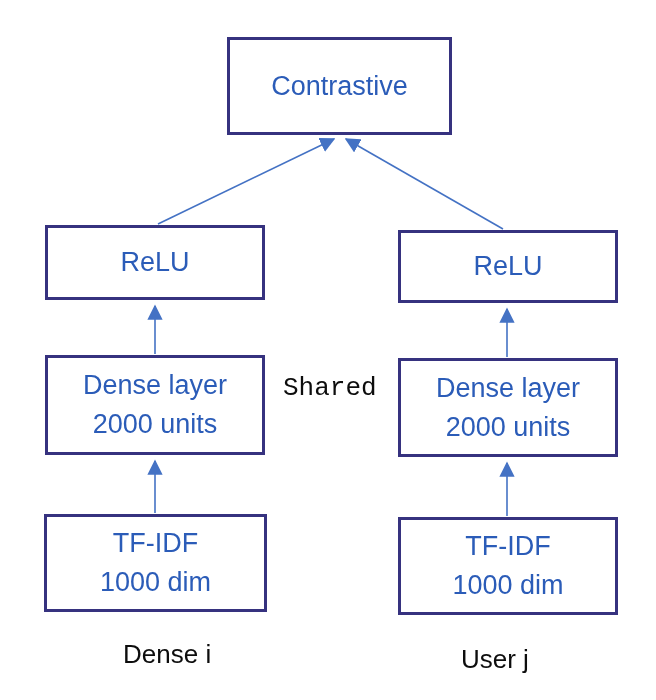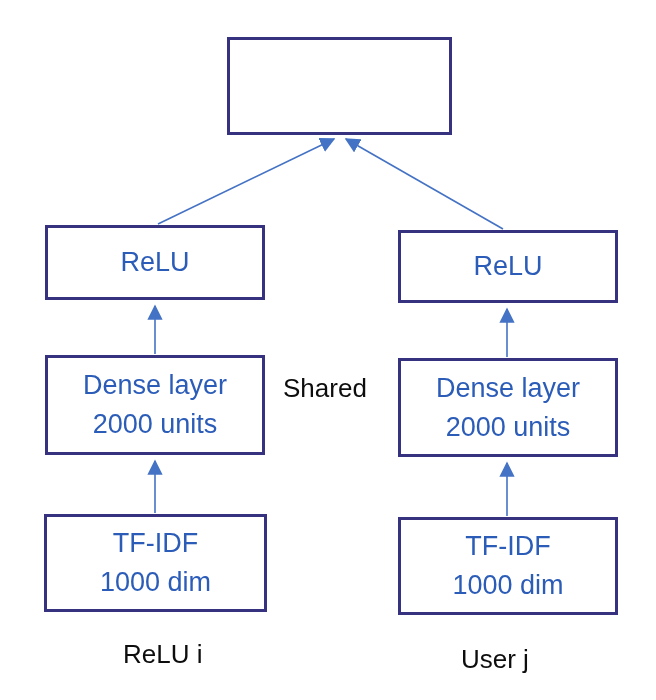--- a/index.html
+++ b/index.html
@@ -43,21 +43,21 @@
   .node-dense-right { left: 398px; top: 358px; width: 220px; height: 99px; }
   .node-tfidf-left  { left: 44px;  top: 514px; width: 223px; height: 98px; }
   .node-tfidf-right { left: 398px; top: 517px; width: 220px; height: 98px; }
   .plain-label {
     position: absolute;
     color: var(--black);
     font-size: 26px;
     line-height: 41px;
     white-space: nowrap;
   }
-  .label-shared { left: 283px; top: 368px; }
+  .label-shared { left: 283px; top: 368px; font-family: Liberation Mono, monospace; }
   .label-user-i { left: 123px; top: 634px; }
   .label-user-j { left: 461px; top: 639px; }
   svg.wires {
     position: absolute;
     left: 0; top: 0;
     width: 656px; height: 700px;
     pointer-events: none;
   }
   svg.wires line { stroke: var(--arrow); stroke-width: 1.6; }
 </style>
@@ -74,20 +74,21 @@
     </defs>
     <line x1="158" y1="224" x2="334" y2="139" marker-end="url(#ah)"></line>
     <line x1="503" y1="229" x2="346" y2="139" marker-end="url(#ah)"></line>
     <line x1="155" y1="354" x2="155" y2="306" marker-end="url(#ah)"></line>
     <line x1="155" y1="513" x2="155" y2="461" marker-end="url(#ah)"></line>
     <line x1="507" y1="357" x2="507" y2="309" marker-end="url(#ah)"></line>
     <line x1="507" y1="516" x2="507" y2="463" marker-end="url(#ah)"></line>
   </svg>
 
   <div class="node node-contrastive">
+    <span>Contrastive</span>
   </div>
 
   <div class="node node-relu-left">
     <span>ReLU</span>
   </div>
 
   <div class="node node-relu-right">
     <span>ReLU</span>
   </div>
 
@@ -108,16 +109,16 @@
 
   <div class="node node-tfidf-right">
     <span>TF-IDF</span>
     <span>1000 dim</span>
   </div>
 
   <div class="plain-label label-shared">
     <div>Shared</div>
   </div>
 
-  <div class="plain-label label-user-i">ReLU i</div>
+  <div class="plain-label label-user-i">Dense i</div>
   <div class="plain-label label-user-j">User j</div>
 
 </div>
 
 </body></html>

